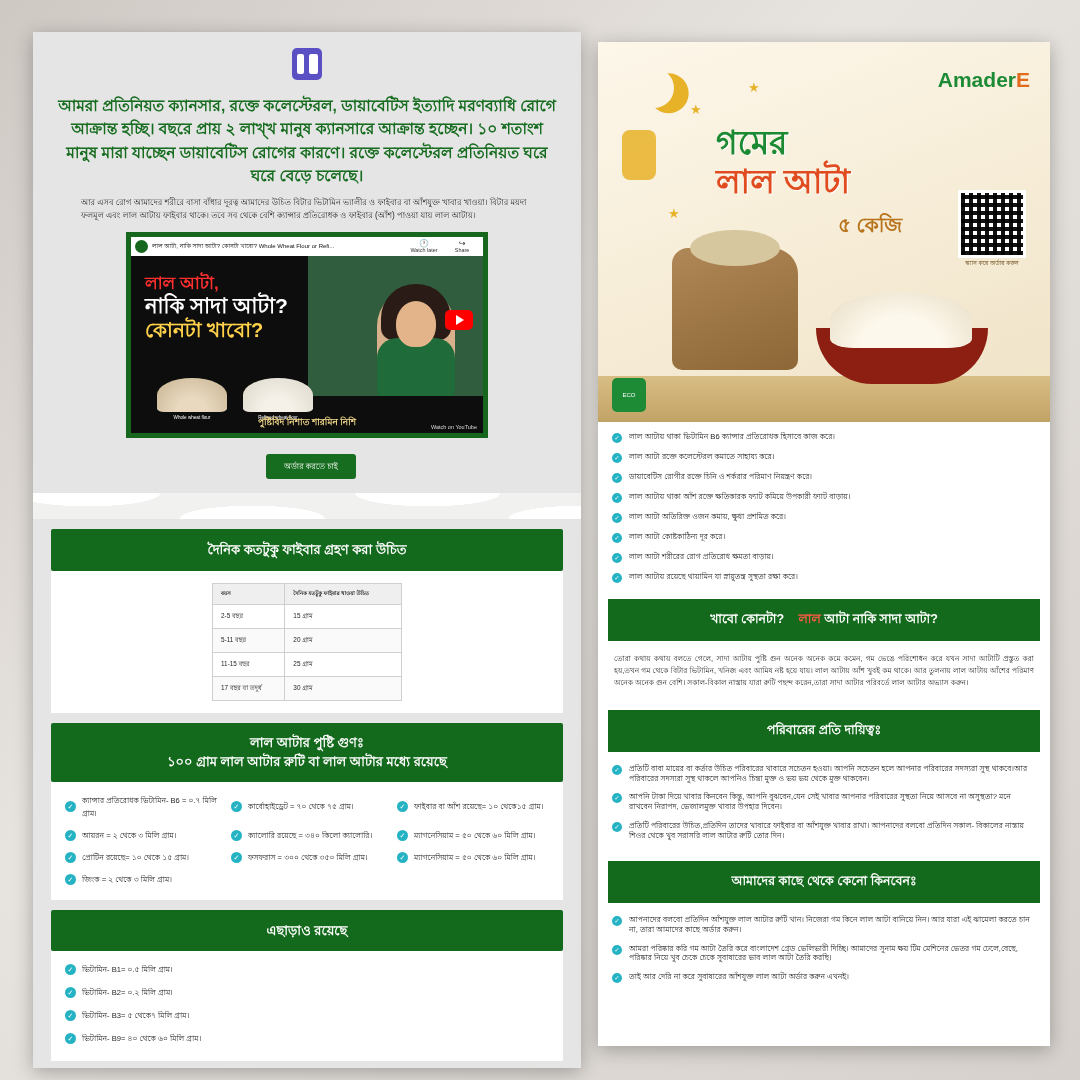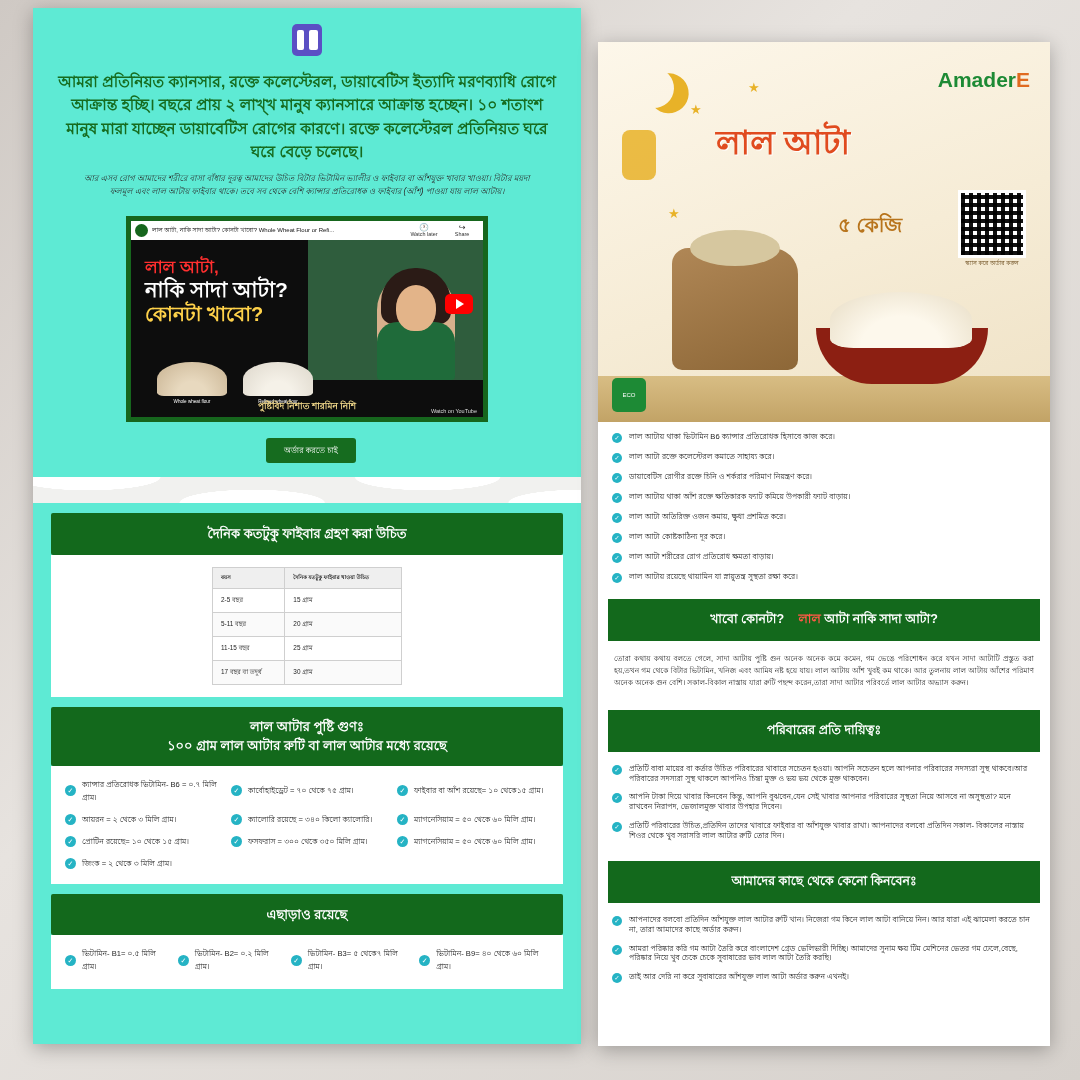--- a/index.html
+++ b/index.html
@@ -16,24 +16,24 @@
   }
   .stage {
     position: absolute;
     inset: 0;
   }
 
   
   .page-left {
     position: absolute;
     left: 33px;
-    top: 8px;
+    top: 32px;
     width: 548px;
     height: 1036px;
-    background: #5eead4;
+    background: #e5e5e5;
     box-shadow: 0 4px 18px rgba(0,0,0,0.28);
     overflow: hidden;
   }
   .logo-wrap {
     text-align: center;
     padding-top: 16px;
     padding-bottom: 6px;
   }
   .logo-box {
     display: inline-block;
@@ -68,23 +68,22 @@
     font-weight: bold;
     font-size: 15.5px;
     line-height: 1.5;
     text-align: center;
     padding: 4px 24px 10px 24px;
   }
   .subtext {
     font-size: 8.2px;
     line-height: 1.55;
     color: #2a2a2a;
-    text-align: center;
-    padding: 0 48px 18px 48px;
-    font-style: italic;
+    text-align: left;
+    padding: 0 48px 10px 48px;
   }
 
   
   .video-card {
     width: 352px;
     margin: 0 auto;
     background: #1b1b1b;
     border: 5px solid #16661d;
     position: relative;
     height: 196px;
@@ -299,21 +298,21 @@
     color: #fff;
     font-size: 7px;
     line-height: 11px;
     text-align: center;
   }
   .single-list {
     background: #fff;
     margin: 0 18px;
     padding: 12px 14px 16px 14px;
     display: flex;
-    flex-direction: row;
+    flex-direction: column;
     gap: 10px;
   }
 
   
   .page-right {
     position: absolute;
     left: 598px;
     top: 42px;
     width: 452px;
     height: 1004px;
@@ -640,20 +639,21 @@
       <div class="moon"></div>
       <div class="lantern"></div>
       <div class="star" style="left:92px; top:60px;">★</div>
       <div class="star" style="left:150px; top:38px;">★</div>
       <div class="star" style="left:70px; top:164px;">★</div>
       <div class="star" style="left:120px; top:196px;">★</div>
 
       <div class="brand"><span>Amader</span><span class="accent">E</span></div>
 
       <div class="banner-title">
+        <div>গমের</div>
         <div class="t2">লাল আটা</div>
       </div>
       <div class="banner-sub">৫ কেজি</div>
 
       <div class="qr"></div>
       <div class="qr-cap">স্ক্যান করে অর্ডার করুন</div>
 
       <div class="wheat-bed"></div>
       <div class="sack"></div>
       <div class="bowl"></div>

